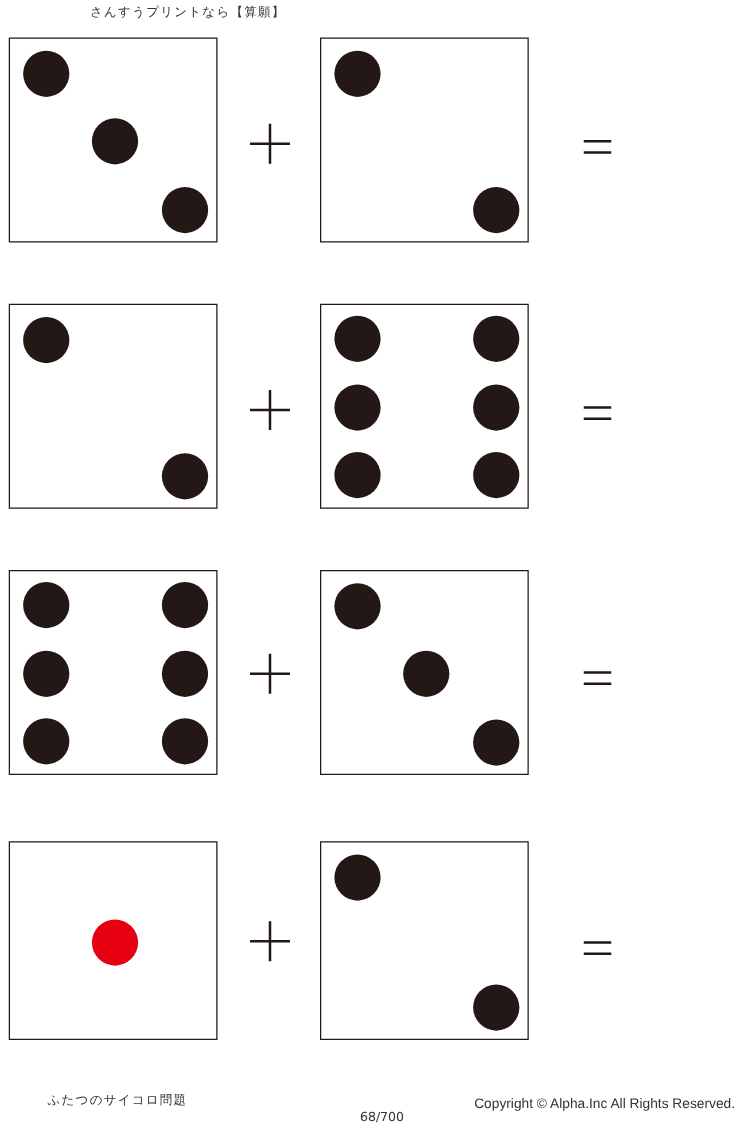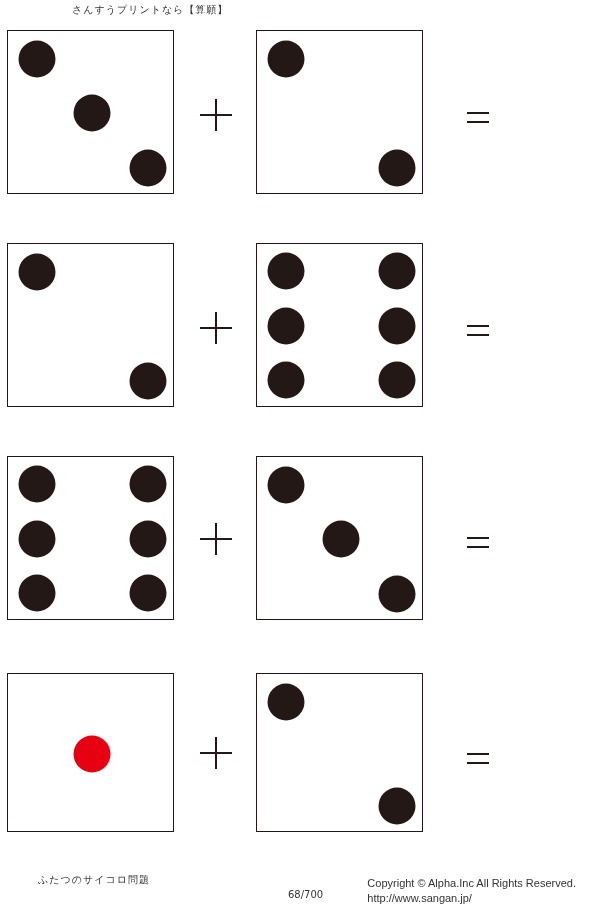--- a/index.html
+++ b/index.html
@@ -12,21 +12,21 @@
   .plus { position: absolute; width: 32px; height: 32px; }
   .plus::before, .plus::after { content: ""; position: absolute; background: #231815; }
   .plus::before { left: 0; top: 15px; width: 32px; height: 2px; }
   .plus::after { left: 15px; top: 0; width: 2px; height: 32px; }
   .eq { position: absolute; width: 22px; height: 11px; }
   .eq::before, .eq::after { content: ""; position: absolute; left: 0; width: 22px; height: 2px; background: #231815; }
   .eq::before { top: 0; }
   .eq::after { top: 9px; }
   .footer-title { position: absolute; left: 38px; top: 873px; font-size: 10px; color: #333; letter-spacing: 1px; font-family: Liberation Serif, serif; }
   .footer-page { position: absolute; left: 288px; top: 889px; font-size: 10px; color: #333; }
-  .footer-copy { position: absolute; right: 24px; top: 876px; font-size: 11px; color: #333; text-align: left; line-height: 15px; font-family: "Liberation Sans", sans-serif; }
+  .footer-copy { position: absolute; right: 12px; top: 876px; font-size: 11px; color: #333; text-align: center; line-height: 15px; font-family: "Liberation Sans", sans-serif; }
 </style>
 </head>
 <body>
 
 <div class="header">さんすうプリントなら【算願】</div>
 
 <div>
   <div class="die" style="left:7px; top:30px;">
     <div class="pip" style="left:29px; top:28px;"></div>
     <div class="pip" style="left:84px; top:82px;"></div>
@@ -84,14 +84,13 @@
     <div class="pip" style="left:29px; top:28px;"></div>
     <div class="pip" style="left:140px; top:132px;"></div>
   </div>
   <div class="eq" style="left:467px; top:753px;"></div>
 </div>
 
 <div class="footer-title">ふたつのサイコロ問題</div>
 <div class="footer-page">68/700</div>
 <div class="footer-copy">
   <div>Copyright ©  Alpha.Inc All Rights Reserved.</div>
-  <div>http://www.sangan.jp/</div>
 </div>
 
 </body></html>

